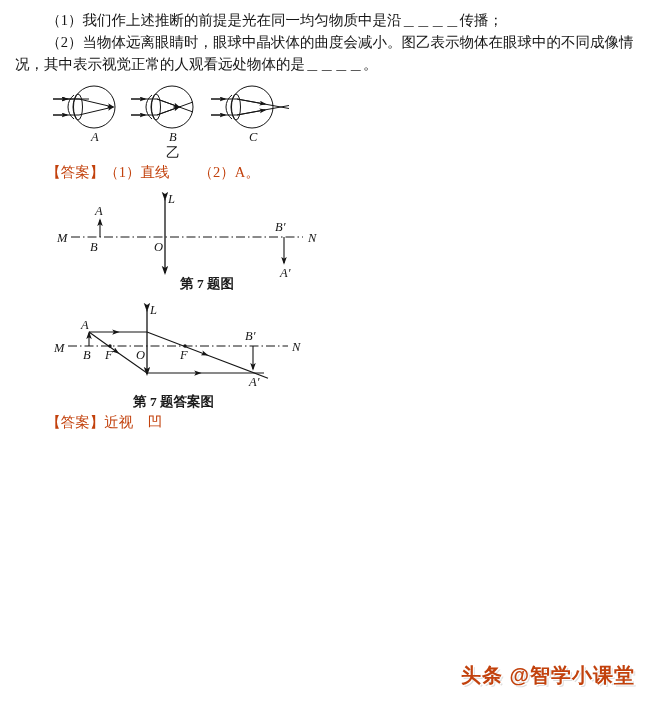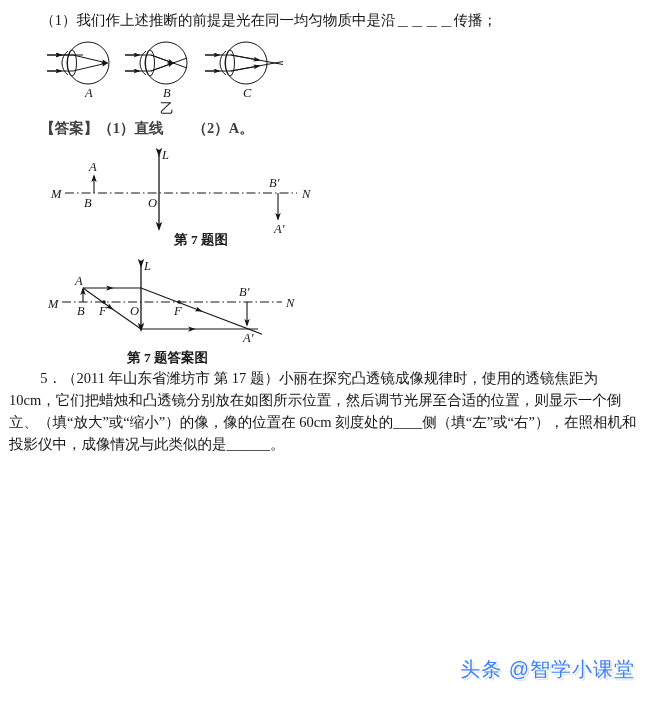--- a/index.html
+++ b/index.html
@@ -1,54 +1,55 @@
 <!DOCTYPE html>
 <html><head>
 <meta charset="utf-8">
 <style>
   html,body{margin:0;padding:0;background:#ffffff;}
   .page{
     position:relative;
     width:647px;height:701px;
     background:#ffffff;
     box-sizing:border-box;
-    padding:9px 5px 0 9px;
+    padding:9px 5px 0 15px;
     overflow:hidden;
     font-family:"Liberation Serif","DejaVu Serif",serif;
     font-size:14.5px;
     line-height:22px;
     color:#151515;
   }
   p.para{margin:0;text-indent:2.15em;}
-  .red{color:#404040;font-weight:bold;}
+  .red{color:#c2410c;}
   .fig{position:relative;}
   .fig svg{display:block;}
   .eye-fig{margin:6px 0 2px 24px;}
   .fig-q3{margin:8px 0 0 22px;}
   .fig-a3{margin:12px 0 0 21px;}
   .ans{margin-top:2px;}
   .q4{margin-top:12px;}
   .q5{margin-top:18px;}
   svg text{font-family:"Liberation Serif","DejaVu Serif",serif;}
   svg text.lbl{font-style:italic;font-size:12.5px;fill:#151515;}
   svg text.cap{font-size:13.5px;font-weight:bold;fill:#1a1a1a;}
   .watermark{
-    position:absolute;right:12px;bottom:21px;
+    position:absolute;right:12px;bottom:15px;
     font-family:"Liberation Sans","DejaVu Sans",sans-serif;
-    font-weight:400;font-size:20px;letter-spacing:1px;
-    color:#3b82f6;
+    font-weight:700;font-size:20px;letter-spacing:1px;
+    color:#c2410c;
     text-shadow:1px 1px 0 #ffffff,2px 2px 0 #dedede;
   }
 </style>
 </head>
 <body>
 
 <div class="page">
 
   <p class="para"><span>（1）我们作上述推断的前提是光在同一均匀物质中是沿＿＿＿＿传播；</span></p>
+  <p class="para"><span>（2）当物体远离眼睛时，眼球中晶状体的曲度会减小。图乙表示物体在眼球中的不同成像情况，其中表示视觉正常的人观看远处物体的是＿＿＿＿。</span></p>
 
   <div class="fig eye-fig">
     <svg width="280" height="78" viewBox="0 0 280 78">
       <defs>
         <marker id="arrE" markerWidth="8" markerHeight="6" refX="5.5" refY="2.5" orient="auto">
           <path d="M0,0 L7,2.5 L0,5 L1.6,2.5 z" fill="#151515"></path>
         </marker>
       </defs>
 
       <g stroke="#151515" fill="none" stroke-width="1">
@@ -158,18 +159,18 @@
         <path d="M111,70 L164,70 L228,70" marker-mid="url(#arrA)"></path>
       </g>
       <line x1="217" y1="43" x2="217" y2="66" stroke="#151515" stroke-width="1.1" marker-end="url(#arrA)"></line>
       <text class="lbl" x="209" y="37">B′</text>
       <text class="lbl" x="213" y="83">A′</text>
       <text class="cap" x="97" y="103">第 7 题答案图</text>
     </svg>
   </div>
 
 
+  <p class="para red ans"><span>【答案】</span><span>近视　凹</span></p>
 
-  <p class="para q5"><span>5．</span><span>（2011 年山东省潍坊市 第 17 题）</span><span>小丽在探究凸透镜成像规律时，使用的透镜焦距为 10cm，它们把蜡烛和凸透镜分别放在如图所示位置，然后调节光屏至合适的位置，则显示一个倒立、（填“放大”或“缩小”）的像，像的位置在 60cm 刻度处的____侧（填“左”或“右”），在照相机和投影仪中，成像情况与此类似的是______。</span></p>
 
   <div class="watermark">头条 @智学小课堂</div>
 
 </div>
 
 </body></html>

